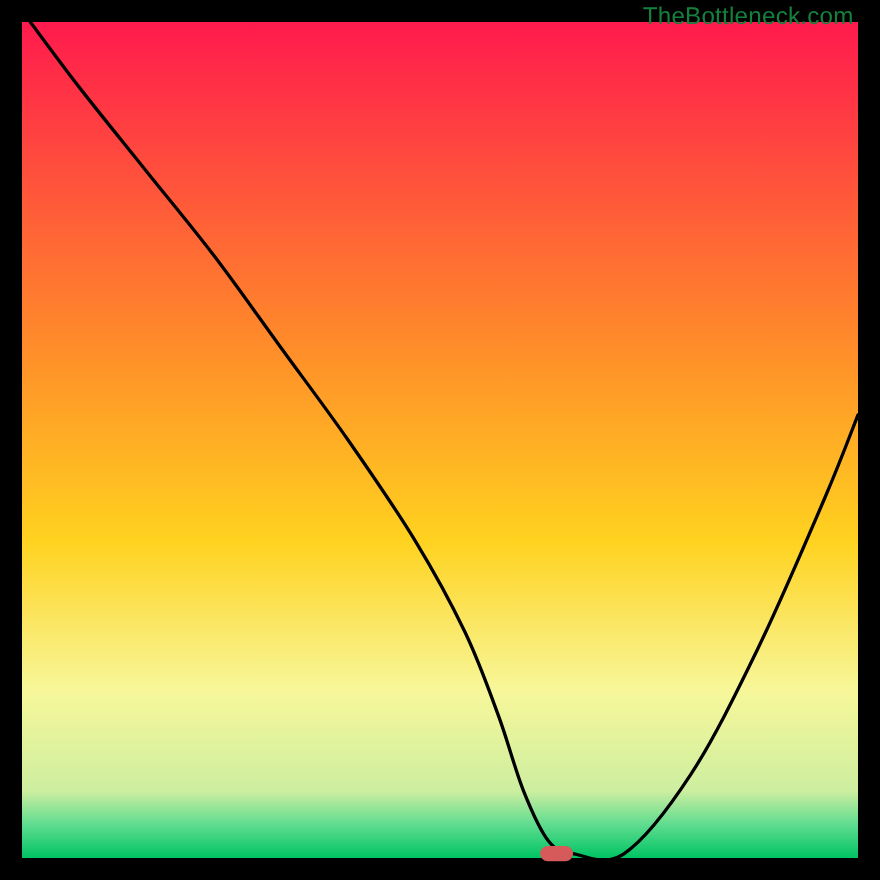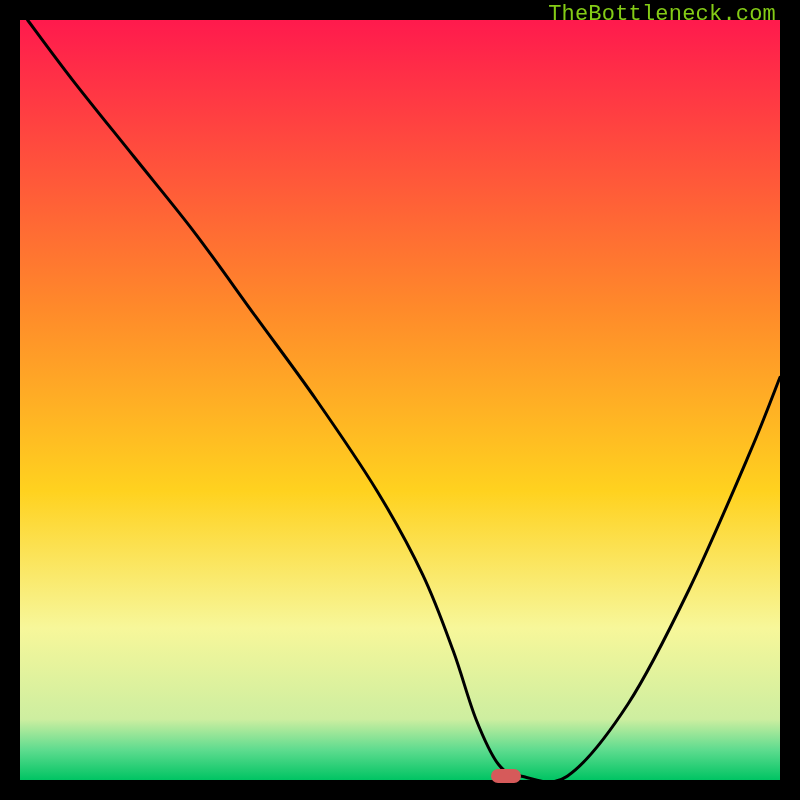--- a/index.html
+++ b/index.html
@@ -22,24 +22,24 @@
     position: absolute;
     left: 0;
     top: 0;
     width: 760px;
     height: 760px;
   }
   .watermark {
     position: absolute;
     top: 2px;
     right: 24px;
-    font-family: Liberation Mono, monospace;
+    font-family: Liberation Sans, sans-serif;
     font-size: 22px;
     font-weight: 500;
-    color: #84cc16;
+    color: #15803d;
     letter-spacing: 0.2px;
   }
   .marker {
     position: absolute;
     width: 30px;
     height: 14px;
     border-radius: 7px;
     transform: translate(-50%, -50%);
   }
 </style>

